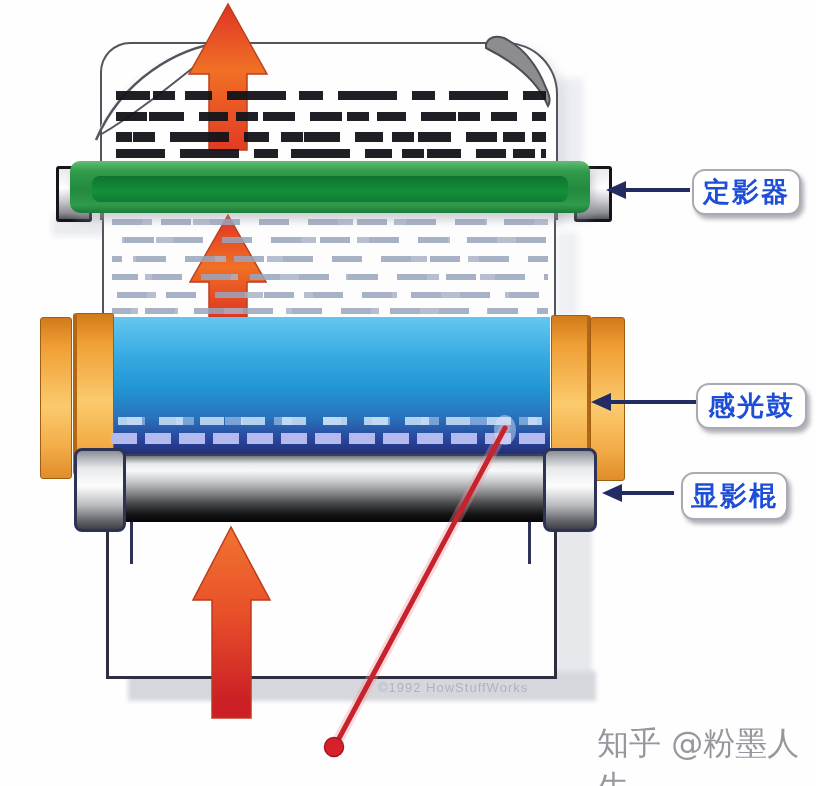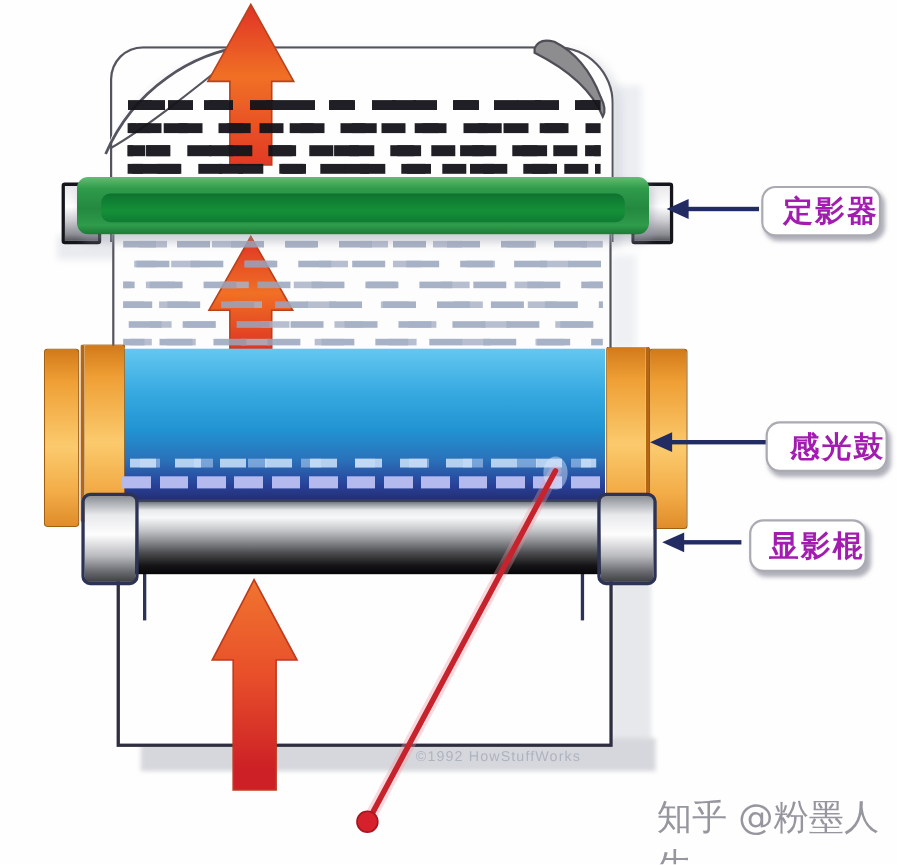--- a/index.html
+++ b/index.html
@@ -69,24 +69,24 @@
         border:3px solid #2c3354;border-radius:8px;
         background:linear-gradient(180deg,#8a8f96 0%,#e8e9eb 22%,#fdfdfd 45%,#b9babe 70%,#6a6b70 88%,#3f4045 100%);}
   .dev-cap-line{position:absolute;width:3px;height:44px;top:520px;background:#2c3354;z-index:2;}
 
   
   .ptr-line{position:absolute;height:4px;background:#232b63;z-index:8;}
   .ptr-head{position:absolute;width:0;height:0;z-index:8;
             border-top:9px solid transparent;border-bottom:9px solid transparent;border-right:20px solid #232b63;}
 
   
-  .badge{position:absolute;z-index:8;display:flex;align-items:center;justify-content:flex-end;
+  .badge{position:absolute;z-index:8;display:flex;align-items:center;justify-content:center;
          background:#ffffff;border:2px solid #aaaab2;border-radius:13px;
          box-shadow:3px 4px 4px rgba(110,110,128,.55);
-         color:#a21caf;font-weight:bold;font-size:27px;letter-spacing:2px;}
+         color:#1d4ed8;font-weight:bold;font-size:27px;letter-spacing:2px;}
 
   .copyright{position:absolute;left:378px;top:680px;z-index:9;color:#aab0bd;font-size:13px;
              letter-spacing:1px;font-family:"Liberation Sans",sans-serif;opacity:.9;}
   .watermark{position:absolute;left:597px;top:722px;z-index:9;color:#8b8b95;font-size:32px;opacity:.9;}
 
   svg{position:absolute;overflow:visible;}
 </style>
 </head>
 <body>
 

